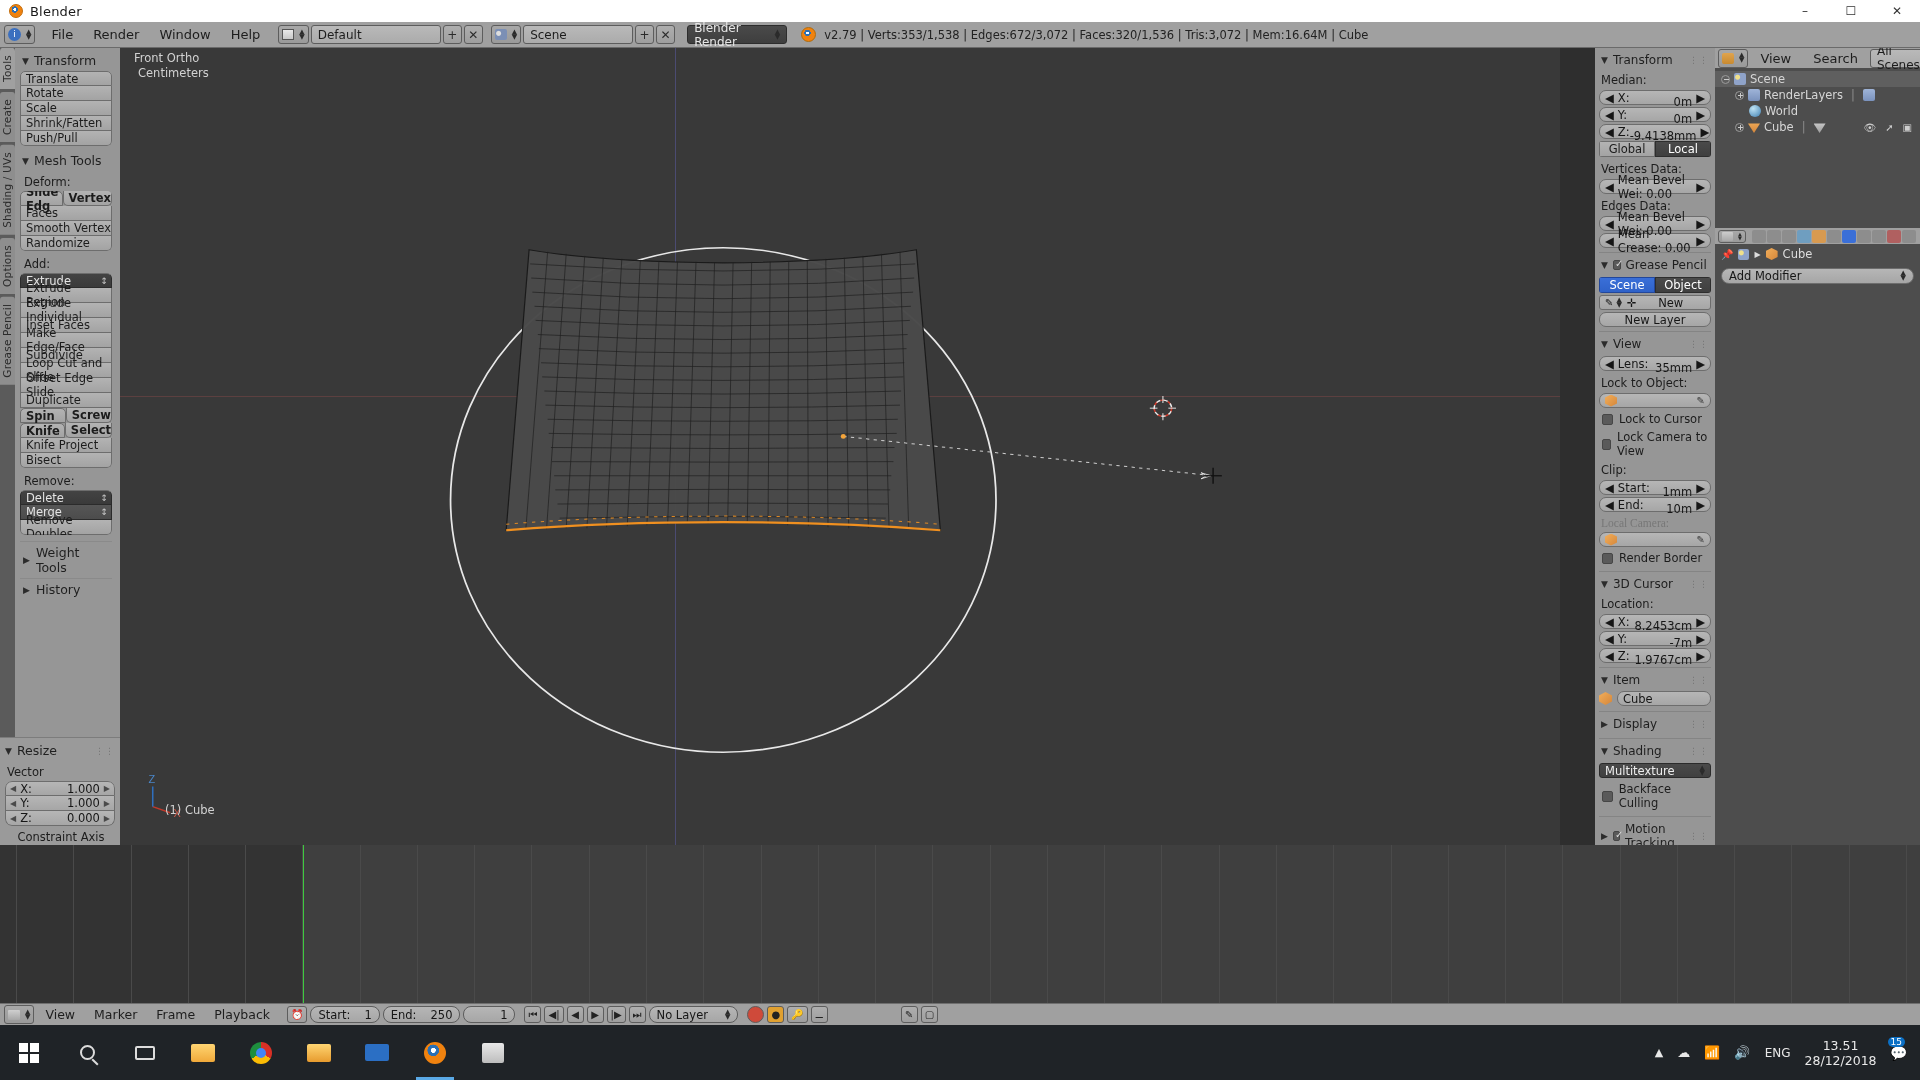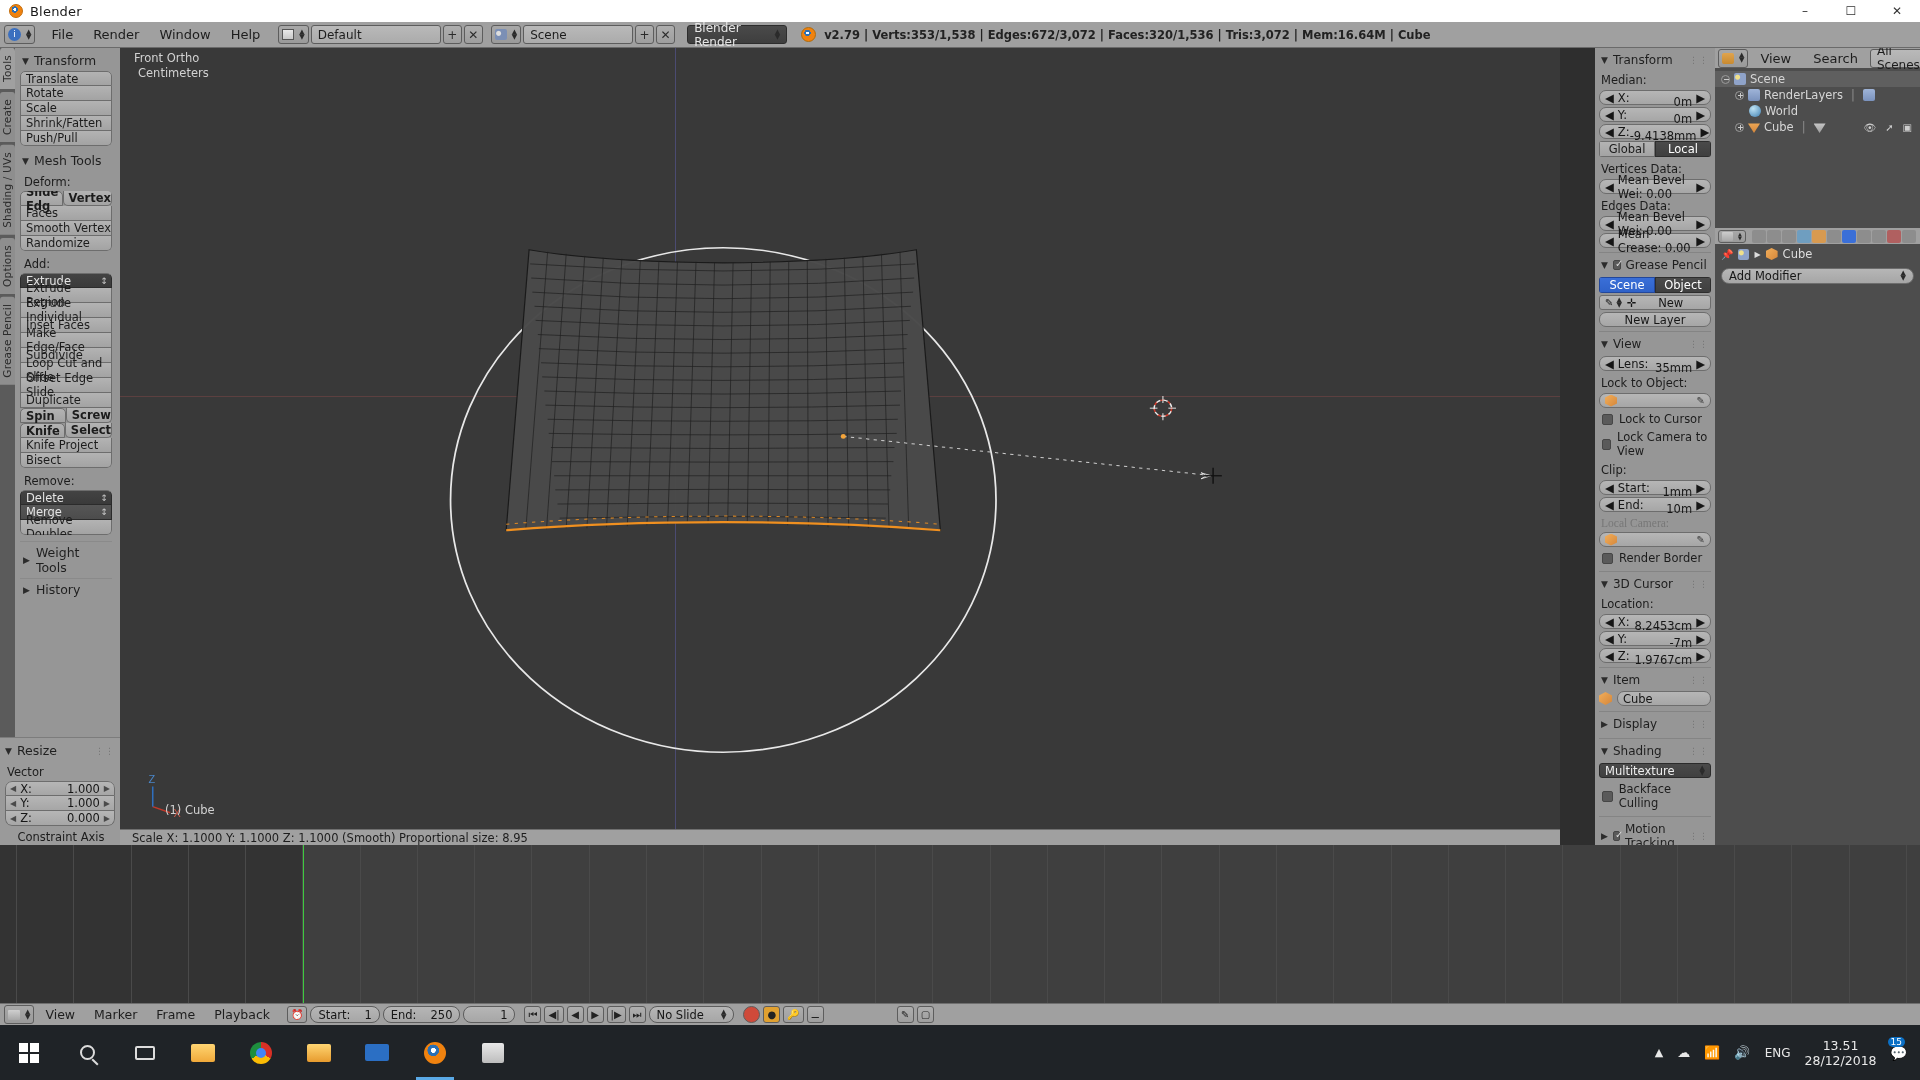--- a/index.html
+++ b/index.html
@@ -286,21 +286,21 @@
 
     <div class="combo dark" style="width:100px;margin-left:12px;justify-content:space-between;">
       <span>Blender Render</span>
       <span class="updown">
           <span>▲</span>
           <span>▼</span>
         </span>
     </div>
 
     <span class="blend-logo-sm" style="margin-left:14px;"></span>
-    <span class="statusline" style="margin-left:8px;font-weight:bold;">v2.79 | Verts:353/1,538 | Edges:672/3,072 | Faces:320/1,536 | Tris:3,072 | Mem:16.64M | Cube</span>
+    <span class="statusline" style="margin-left:8px;">v2.79 | Verts:353/1,538 | Edges:672/3,072 | Faces:320/1,536 | Tris:3,072 | Mem:16.64M | Cube</span>
   </div>
 
   <div class="toolshelf">
     <div class="vtabs">
       <div class="vtab active">Tools</div>
       <div class="vtab">Create</div>
       <div class="vtab">Shading / UVs</div>
       <div class="vtab">Options</div>
       <div class="vtab">Grease Pencil</div>
     </div>
@@ -494,23 +494,20 @@
       <g transform="translate(30,752)">
         <line x1="0" y1="0" x2="16" y2="6" stroke="#c0392b" stroke-width="1.4"></line>
         <line x1="0" y1="0" x2="0" y2="-20" stroke="#2f6fbe" stroke-width="1.4"></line>
         <text x="19" y="10" fill="#c85a4a" font-size="10" font-family="sans-serif">X</text>
         <text x="-4" y="-23" fill="#4a86c8" font-size="10" font-family="sans-serif">Z</text>
       </g>
     </svg>
 
     <span class="vp-text" style="left:45px;bottom:28px;">(1) Cube</span>
 
-    <div class="statusbar-vp">
-      <span>Scale X: 1.1000  Y: 1.1000  Z: 1.1000 (Smooth) Proportional size: 8.95</span>
-    </div>
   </div>
 
   <div class="npanel">
     <div class="npad">
 
       <div class="nptitle">
         <span class="tri">▼</span>
         <span>Transform</span>
         <span class="dots">⋮⋮</span>
       </div>
@@ -893,21 +890,21 @@
       <div class="tlnum" style="justify-content:flex-end;min-width:52px;">
         <span>1</span>
       </div>
       <div class="tlbtn" style="margin-left:6px;">⏮</div>
       <div class="tlbtn">◀|</div>
       <div class="tlbtn">◀</div>
       <div class="tlbtn">▶</div>
       <div class="tlbtn">|▶</div>
       <div class="tlbtn">⏭</div>
       <div class="tlnum" style="min-width:78px;justify-content:space-between;">
-        <span>No Slide</span>
+        <span>No Layer</span>
         <span class="updown">
             <span>▲</span>
             <span>▼</span>
           </span>
       </div>
       <div class="tlbtn" style="margin-left:6px;background:#cf4a3a;border-radius:9px;width:17px;"></div>
       <div class="tlbtn" style="background:#e0a030;">●</div>
       <div class="tlbtn">🔑</div>
       <div class="tlbtn">⚊</div>
       <div class="tlbtn" style="margin-left:70px;">✎</div>

